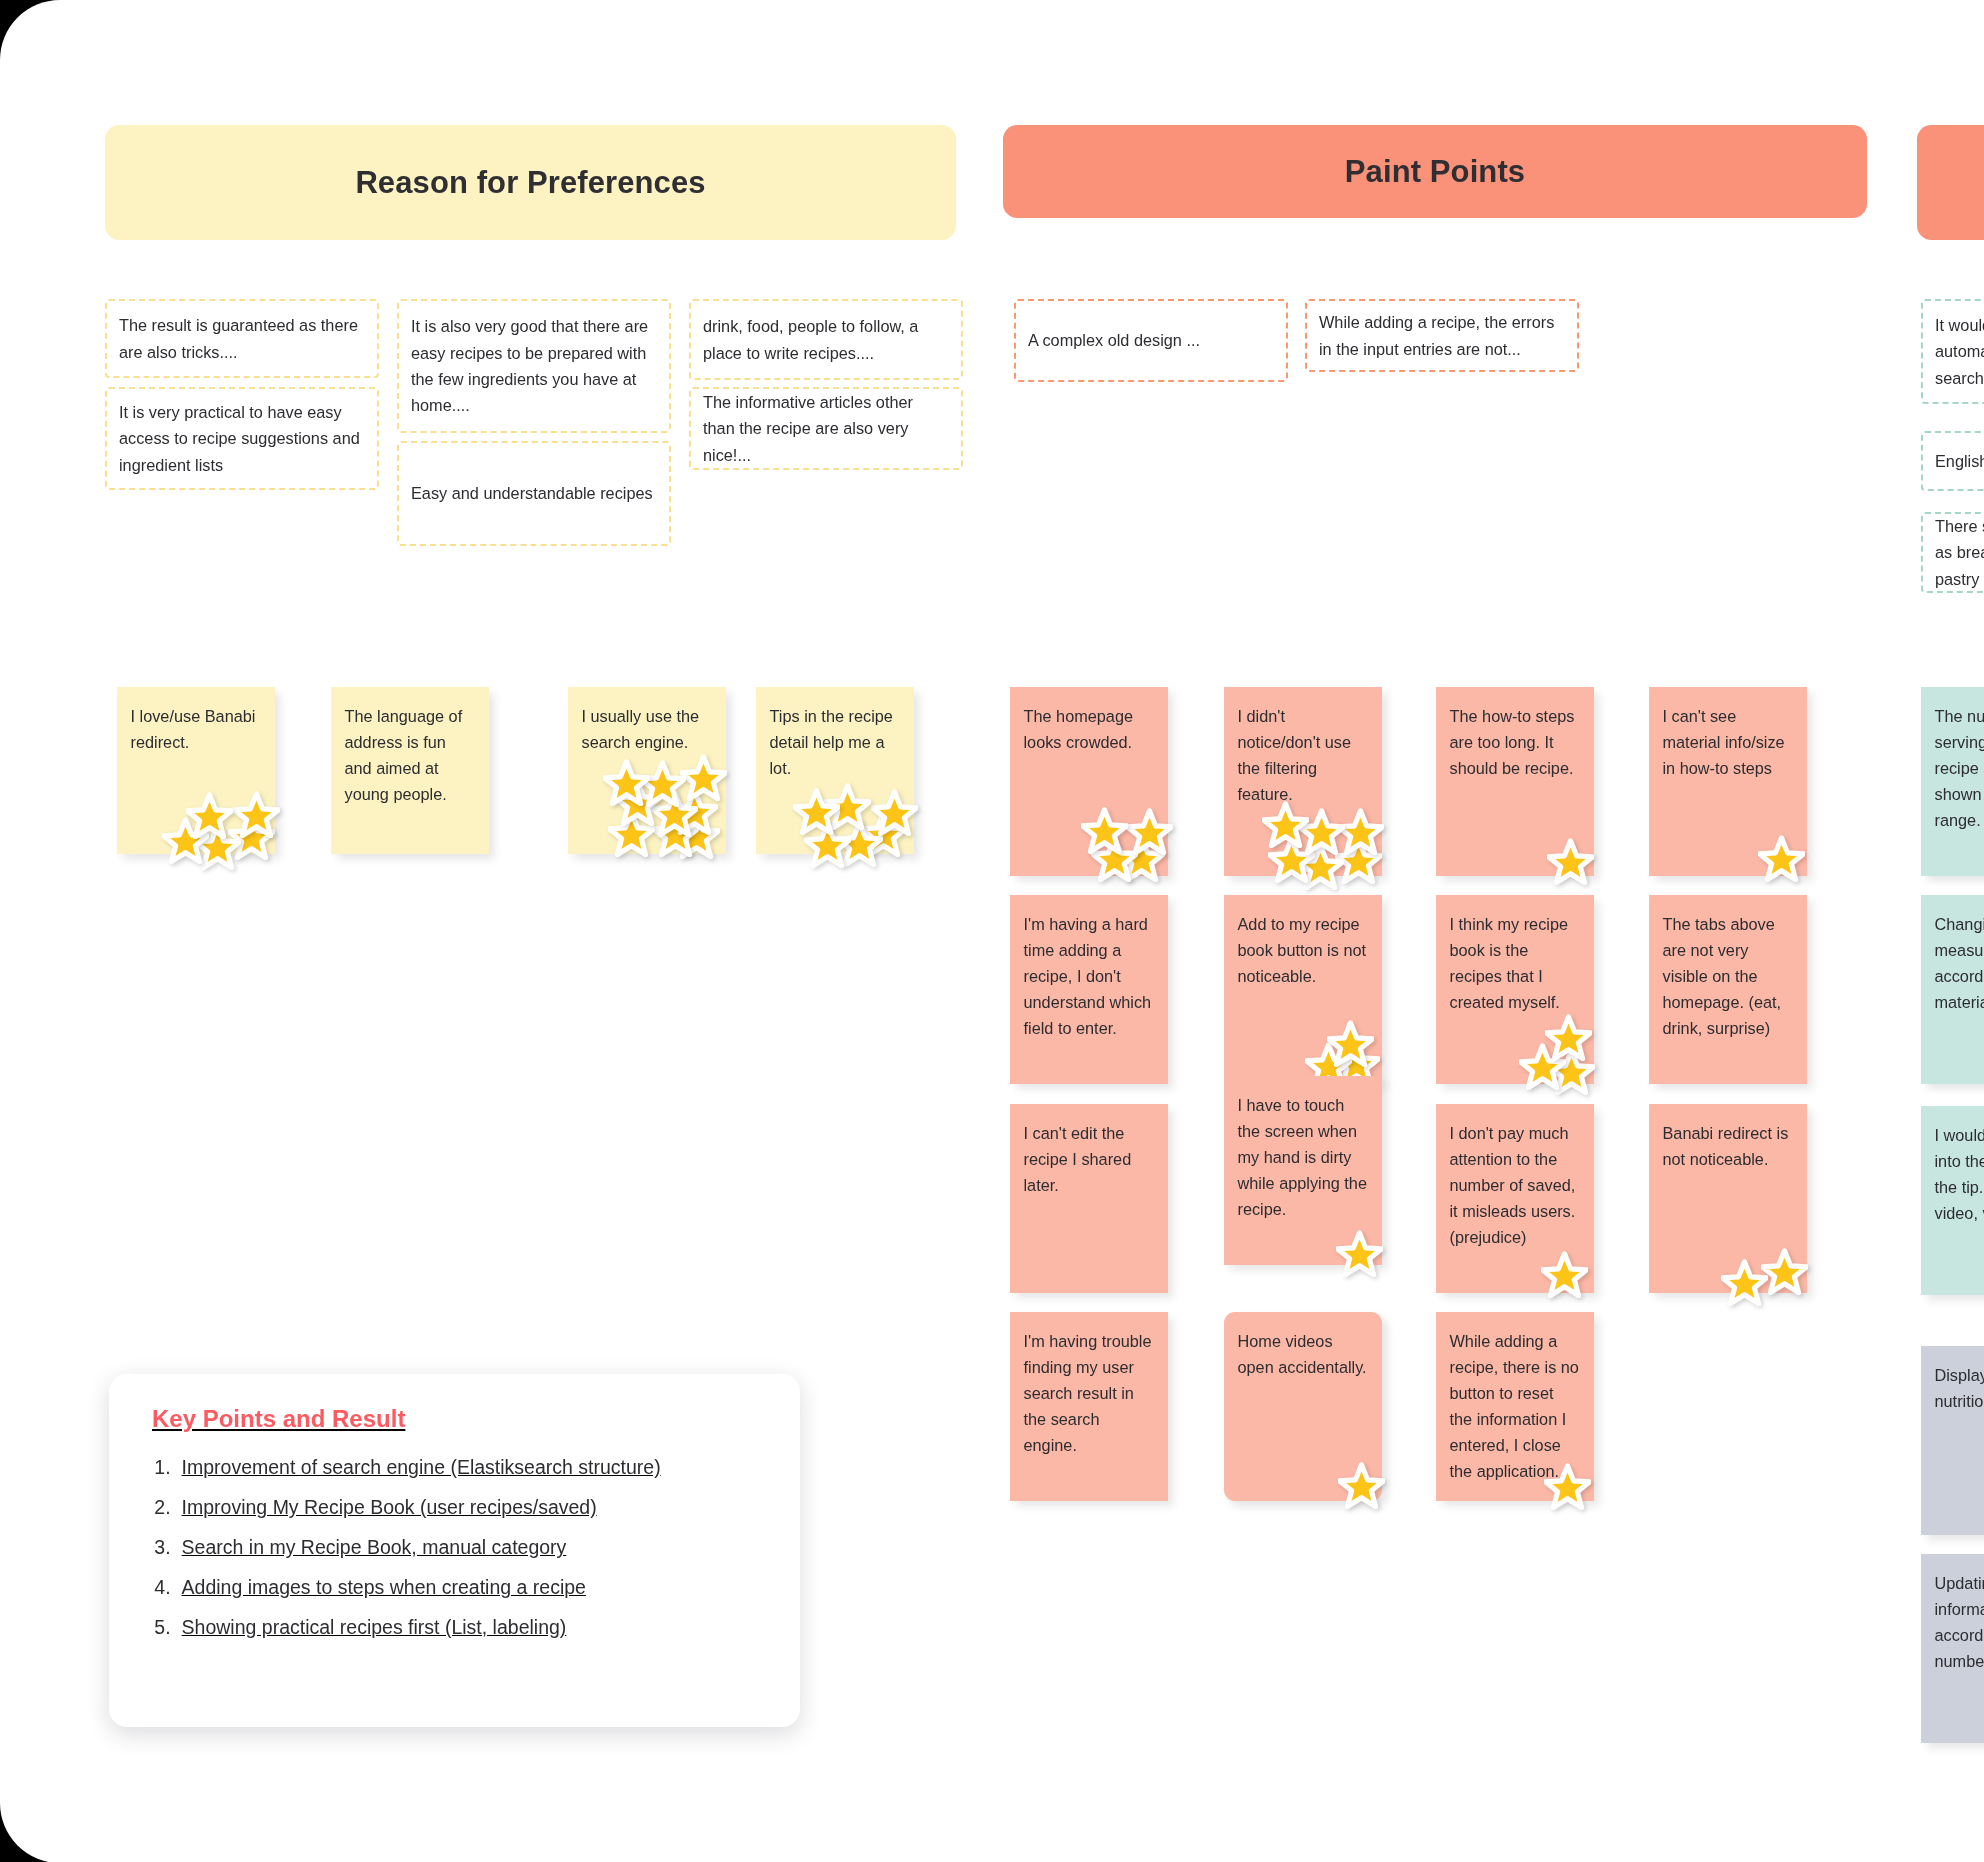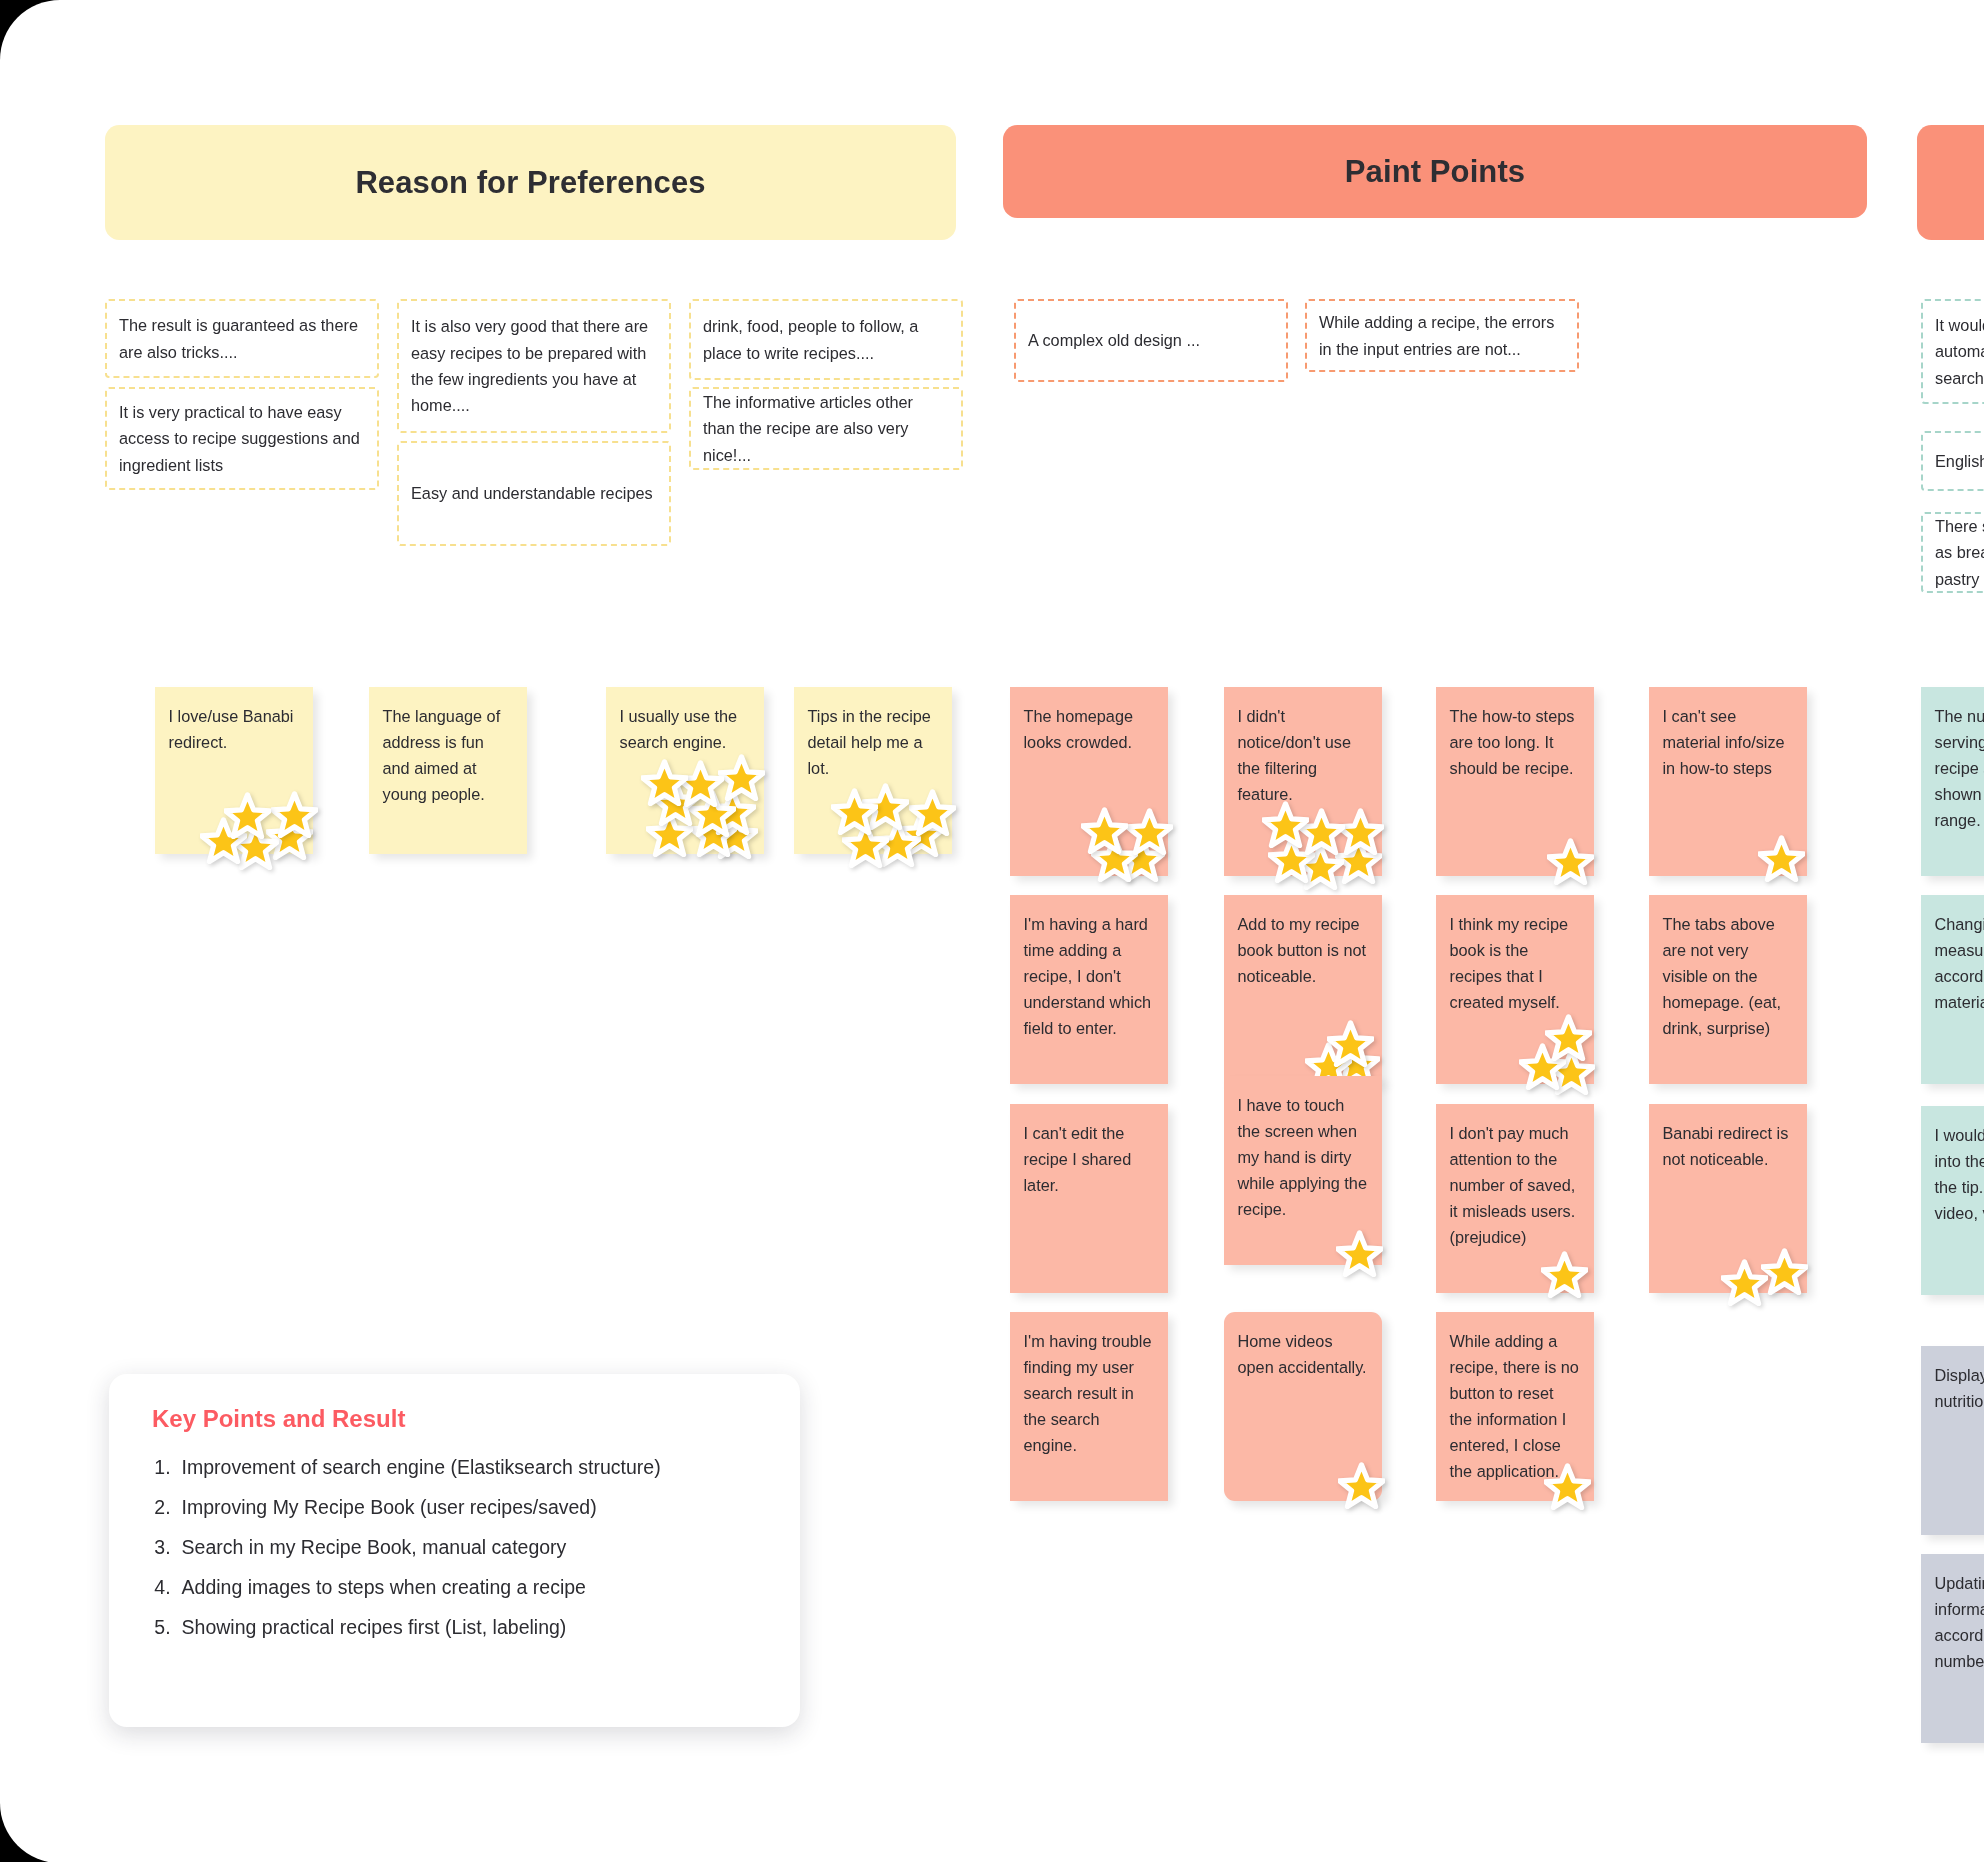--- a/index.html
+++ b/index.html
@@ -39,32 +39,33 @@
     position:absolute; overflow:visible;
     box-shadow: 5.6px 5.6px 8.7px rgba(0,0,0,.10);
   }
   .sticky .body{
     position:absolute; inset:0; padding:16px 13.5px;
   }
   .sticky .t{
     font-size:16.3px; line-height:1.60; color:#2c2c31; font-weight:500;
     display:block; white-space:pre-line;
   }
-  .s-yellow{ background:#fdf3c2;margin-left:38px; }
+  .s-yellow{ background:#fdf3c2; }
   .s-pink  { background:#fcb8a6; }
   .s-teal  { background:#c8e6e0; }
   .s-gray  { background:#ccd0db; }
   
   .react{ position:absolute; pointer-events:none; }
   .react svg{ display:block; filter: drop-shadow(2px 2.8px 2px rgba(0,0,0,.16)); }
   
   #keycard{
     position:absolute; background:#fff; border-radius:18px;
     box-shadow: 0 6.4px 23px rgba(30,30,50,.16);
     padding:31px 36px 34px 43px;
+    text-decoration:underline;
   }
   #keycard .ktitle{
     font-size:24px; font-weight:700; color:#fc5b62; margin-bottom:21.4px;
   }
   #keycard ol{ margin:0 0 0 24px; }
   #keycard li{
     font-size:19.5px; line-height:1.40; color:#2c2c31; font-weight:500;
     margin-bottom:12.7px; padding-left:5.6px;
   }
 </style>

